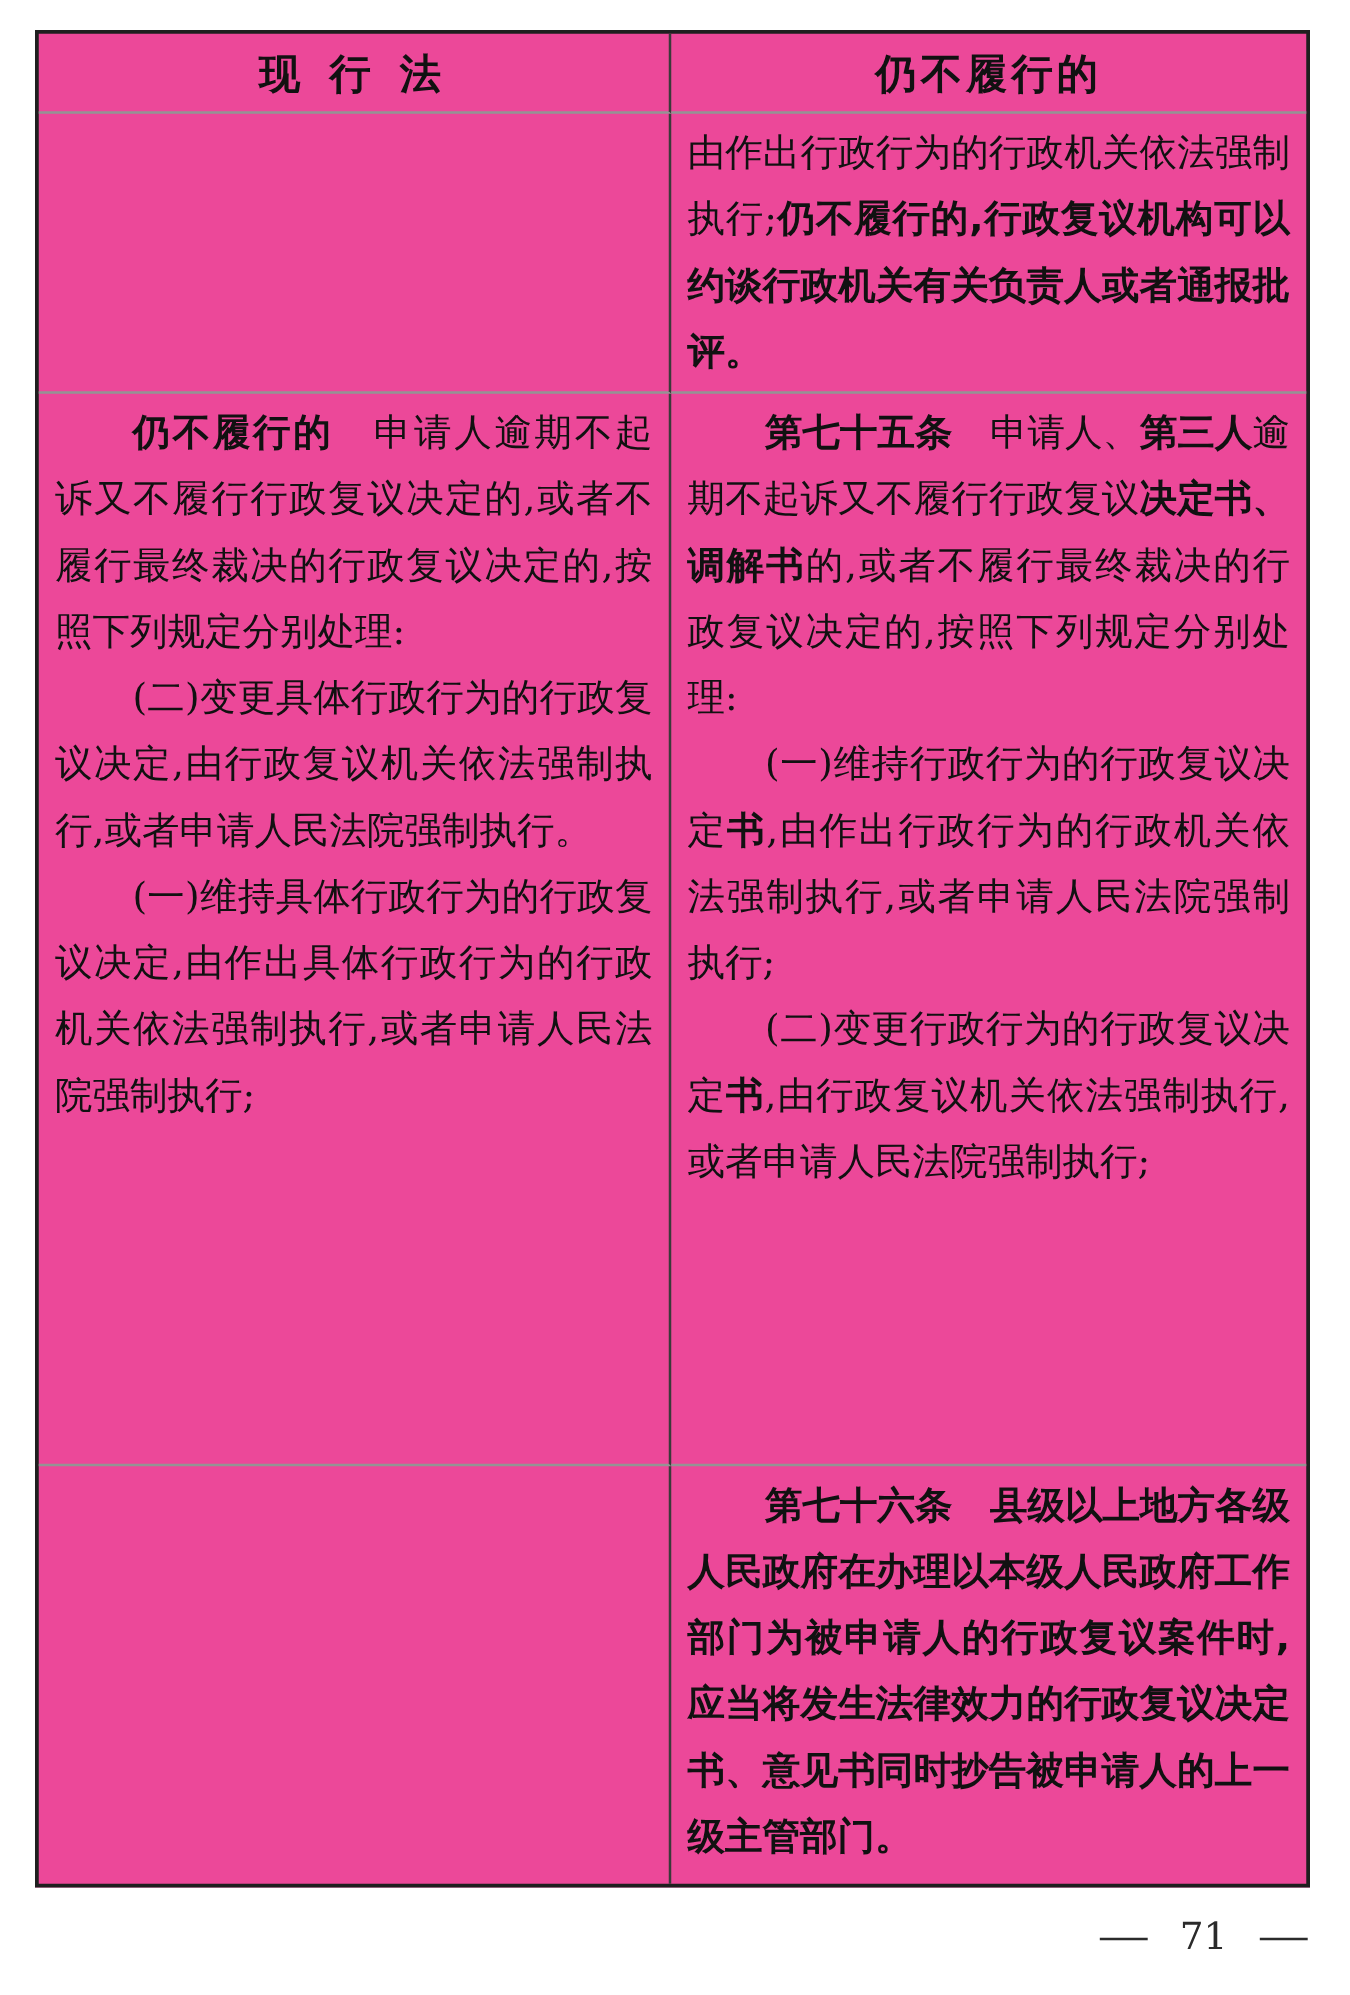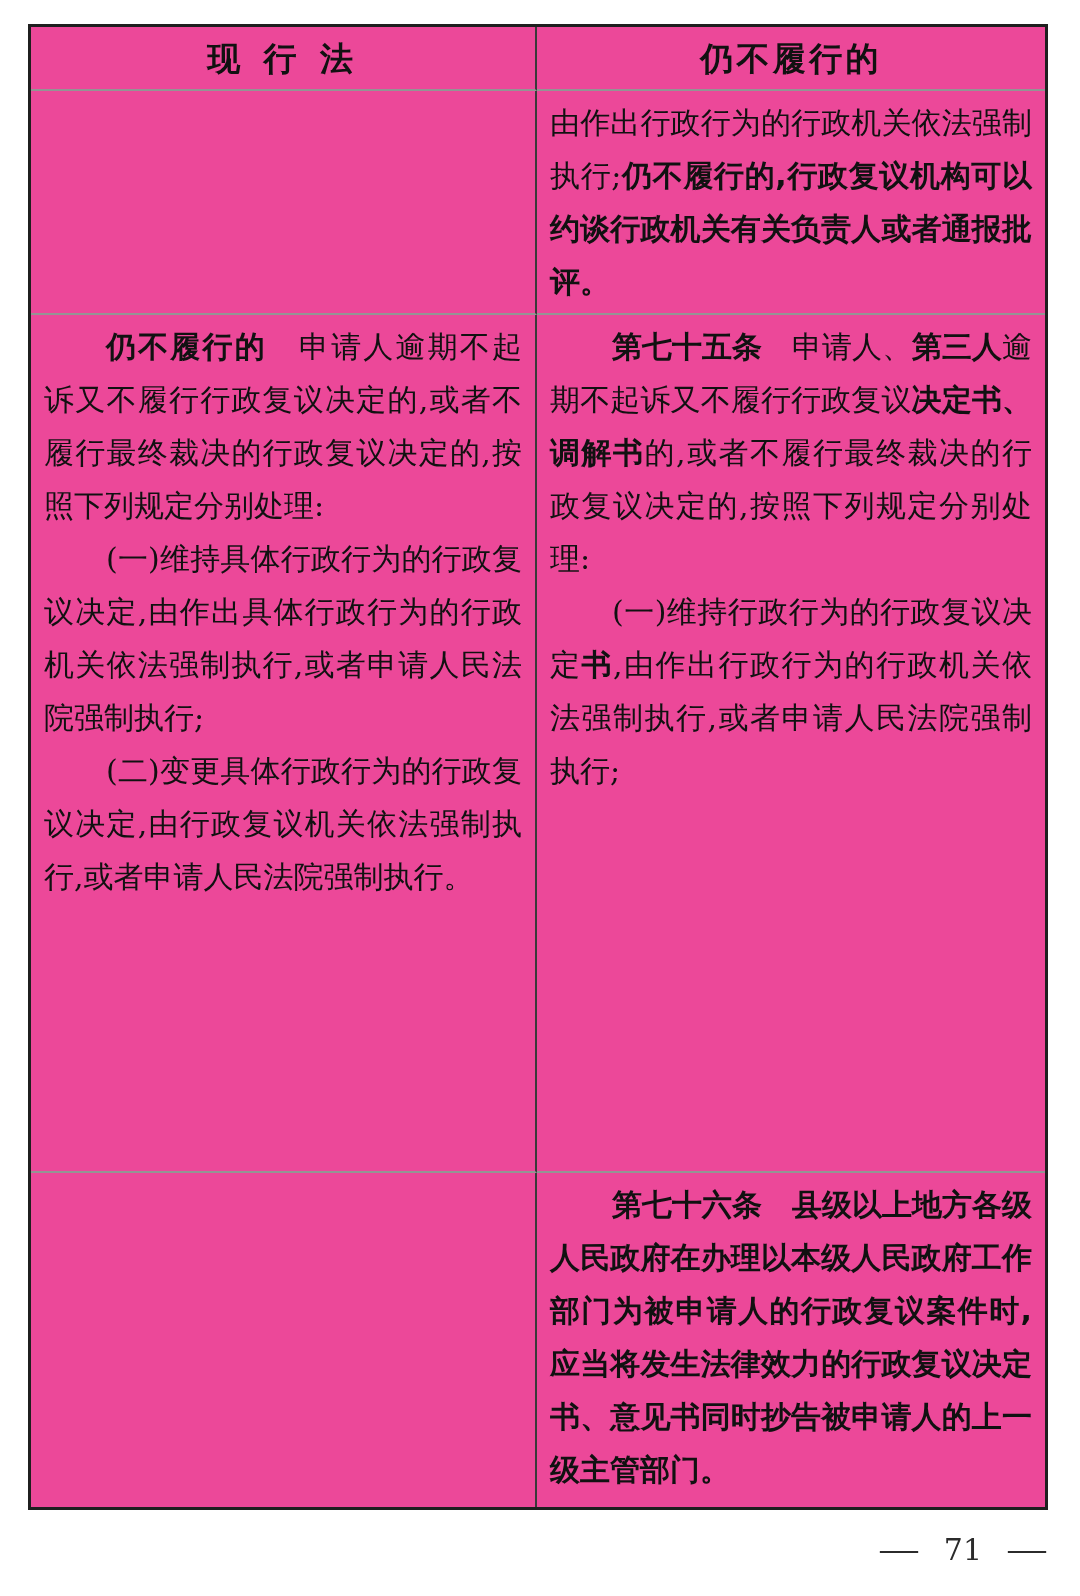--- a/index.html
+++ b/index.html
@@ -79,26 +79,27 @@
     <div class="cell header-cell hl left-col rule-below">现 行 法</div>
     <div class="cell header-cell hr rule-below">仍不履行的</div>
 
     <div class="cell left-col rule-below"></div>
     <div class="cell rule-below">
         <p class="para"><span class="seg">由作出行政行为的行政机关依法强制执行;</span><span class="seg bold">仍不履行的,行政复议机构可以约谈行政机关有关负责人或者通报批评。</span></p>
       </div>
 
     <div class="cell left-col rule-below">
         <p class="para indent"><span class="seg bold">仍不履行的</span><span class="seg">　申请人逾期不起诉又不履行行政复议决定的,或者不履行最终裁决的行政复议决定的,按照下列规定分别处理:</span></p>
+        <p class="para indent"><span class="seg">(二)变更具体行政行为的行政复议决定,由行政复议机关依法强制执行,或者申请人民法院强制执行。</span></p>
         <p class="para indent"><span class="seg">(一)维持具体行政行为的行政复议决定,由作出具体行政行为的行政机关依法强制执行,或者申请人民法院强制执行;</span></p>
-        <p class="para indent"><span class="seg">(二)变更具体行政行为的行政复议决定,由行政复议机关依法强制执行,或者申请人民法院强制执行。</span></p>
       </div>
     <div class="cell rule-below">
         <p class="para indent"><span class="seg bold">第七十五条</span><span class="seg">　申请人、</span><span class="seg bold">第三人</span><span class="seg">逾期不起诉又不履行行政复议</span><span class="seg bold">决定书、调解书</span><span class="seg">的,或者不履行最终裁决的行政复议决定的,按照下列规定分别处理:</span></p>
         <p class="para indent"><span class="seg">(一)维持行政行为的行政复议决定</span><span class="seg bold">书</span><span class="seg">,由作出行政行为的行政机关依法强制执行,或者申请人民法院强制执行;</span></p>
+        <p class="para indent"><span class="seg">(二)变更行政行为的行政复议决定</span><span class="seg bold">书</span><span class="seg">,由行政复议机关依法强制执行,或者申请人民法院强制执行;</span></p>
       </div>
 
     <div class="cell left-col"></div>
     <div class="cell">
         <p class="para indent"><span class="seg bold">第七十六条</span><span class="seg bold">　县级以上地方各级人民政府在办理以本级人民政府工作部门为被申请人的行政复议案件时,应当将发生法律效力的行政复议决定书、意见书同时抄告被申请人的上一级主管部门。</span></p>
       </div>
   </div>
 
   <div class="folio">
     <span class="dash">—</span>

